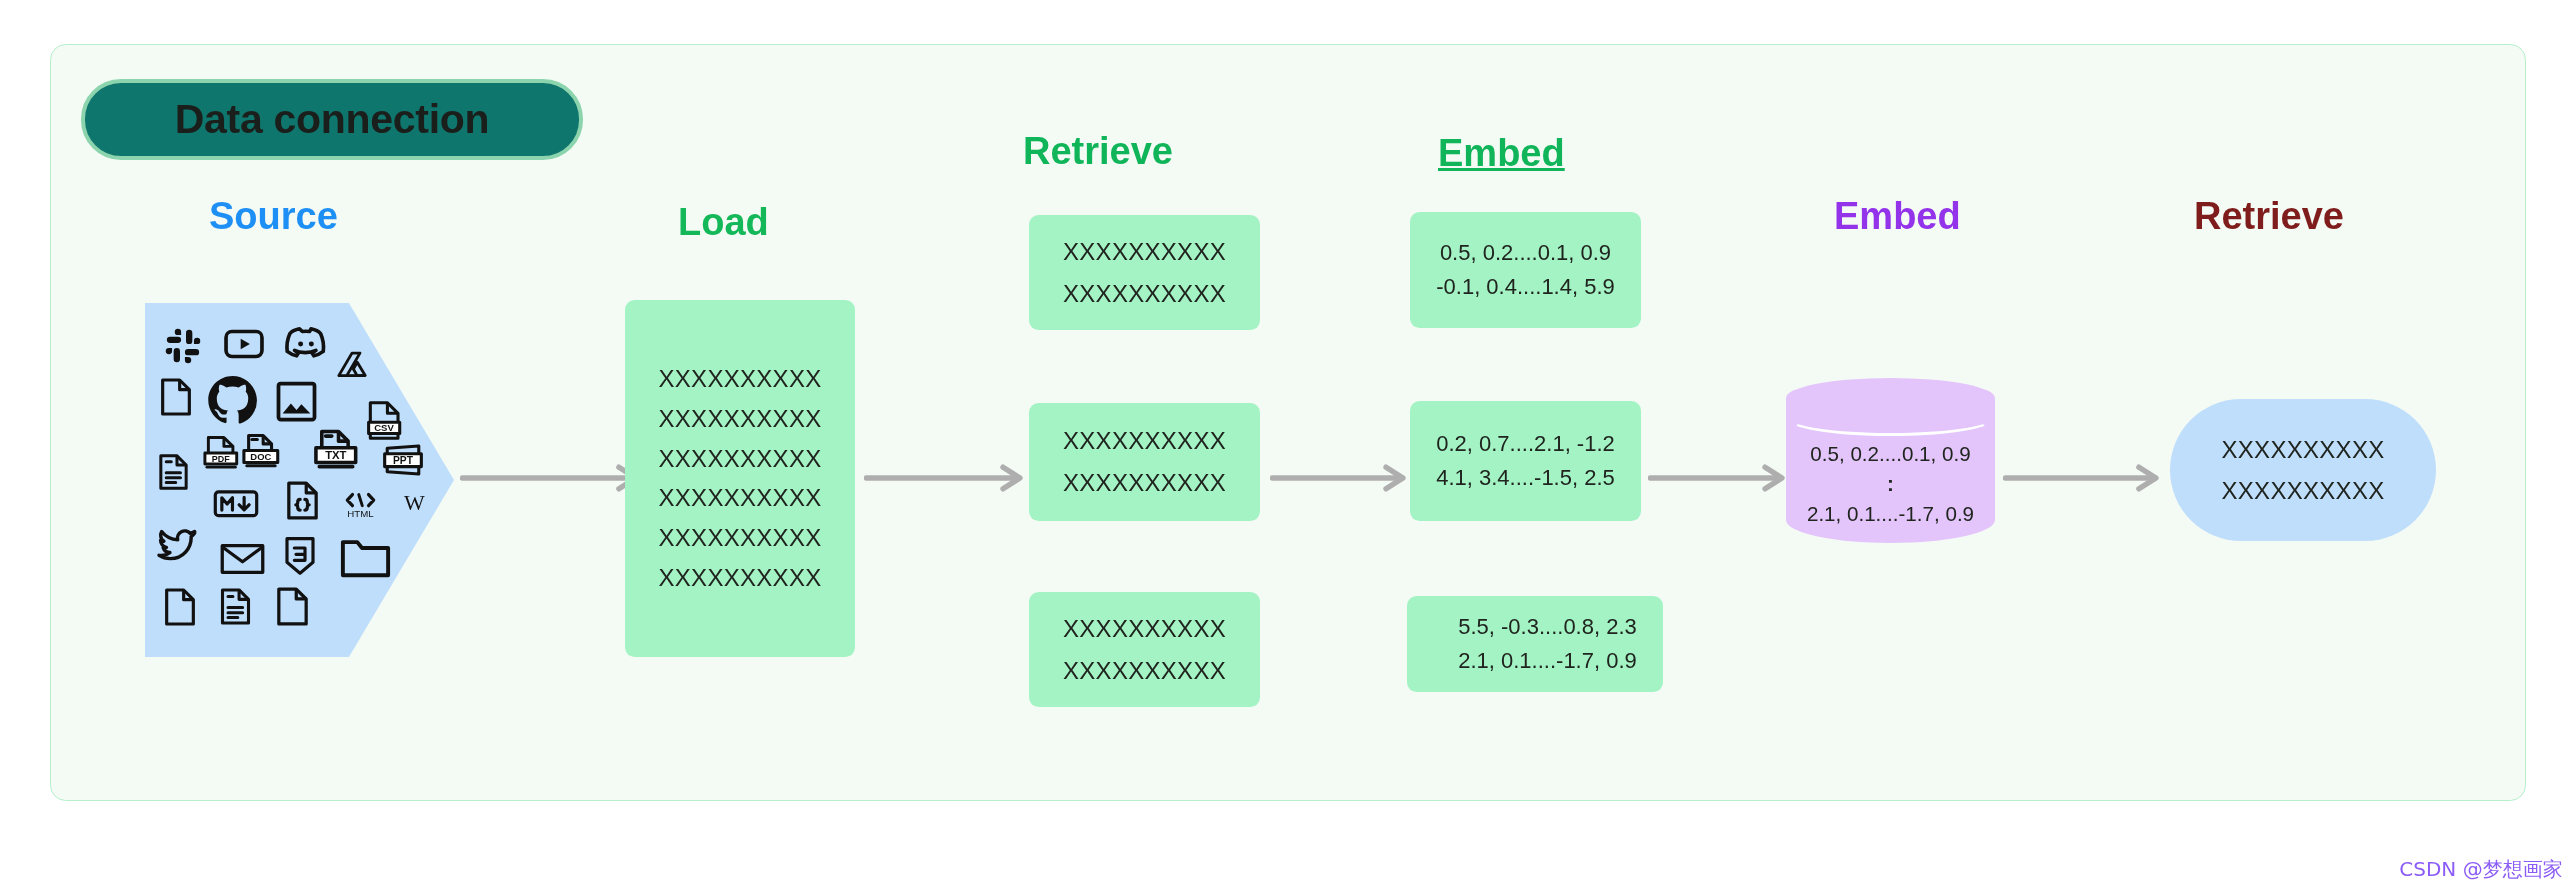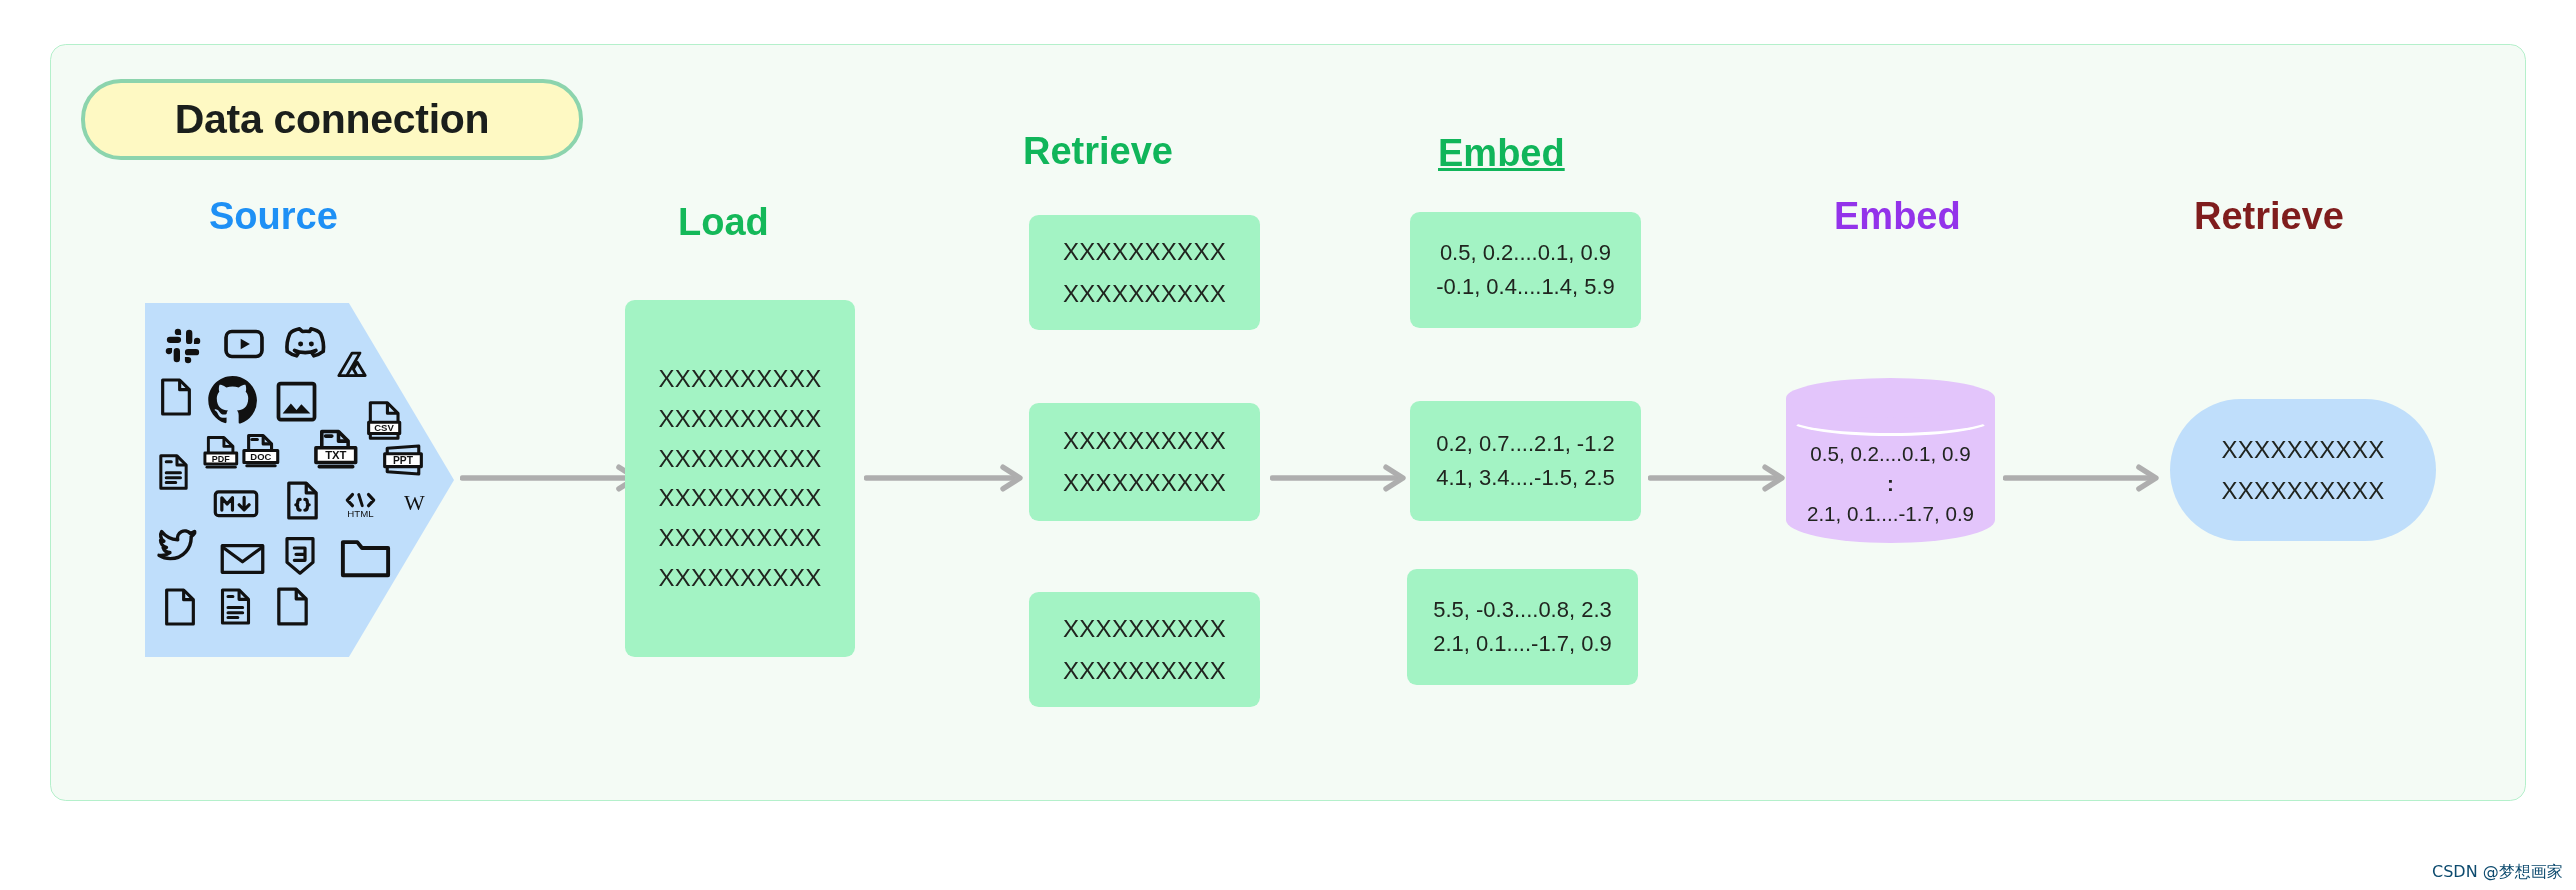--- a/index.html
+++ b/index.html
@@ -13,21 +13,21 @@
   
   .canvas{
     position:absolute;left:50px;top:44px;width:2476px;height:757px;
     background:#f4fbf5;border:1.8px solid #b4f0cb;border-radius:15.7px;
     box-sizing:border-box;
   }
 
   
   .badge{
     position:absolute;left:81px;top:79px;width:502px;height:81px;
-    background:#fef9c3;border:4.2px solid #8cd4ad;border-radius:40px;
+    background:#0f766e;border:4.2px solid #8cd4ad;border-radius:40px;
     box-sizing:border-box;display:flex;align-items:center;justify-content:center;
   }
   .badge-label{
     font-size:41px;font-weight:bold;color:#1b1f1c;letter-spacing:-0.3px;
     white-space:nowrap;
   }
 
   
   .heading{position:absolute;font-size:38px;font-weight:bold;white-space:nowrap;line-height:1;}
 
@@ -83,21 +83,21 @@
     display:flex;flex-direction:column;align-items:center;justify-content:center;
   }
   .pill .ln{font-size:24px;color:#20241f;line-height:1;margin:8.5px 0;letter-spacing:0.3px;white-space:nowrap;}
 
   
   .arrow{position:absolute;height:36px;}
   .arrow svg{display:block;width:100%;height:100%;}
 
   
   .watermark{
-    position:absolute;right:13.3px;bottom:8.5px;font-size:16px;color:#0c4a6e;
+    position:absolute;right:13.3px;bottom:8.5px;font-size:20px;color:#8b5cf6;
     white-space:nowrap;font-family:"DejaVu Sans",sans-serif;
   }
 </style>
 </head>
 <body>
 
 <div class="page">
   <div class="canvas"></div>
 
   <div class="badge">
@@ -329,21 +329,21 @@
   </div>
 
   <div class="gbox embed-box" style="left:1410px;top:212px;width:231px;height:116px;">
     <span class="ln">0.5, 0.2....0.1, 0.9</span>
     <span class="ln">-0.1, 0.4....1.4, 5.9</span>
   </div>
   <div class="gbox embed-box" style="left:1410px;top:401px;width:231px;height:120px;">
     <span class="ln">0.2, 0.7....2.1, -1.2</span>
     <span class="ln">4.1, 3.4....-1.5, 2.5</span>
   </div>
-  <div class="gbox embed-box" style="left:1407px;top:569px;width:231px;height:116px;">
+  <div class="gbox embed-box" style="left:1407px;top:596px;width:231px;height:96px;padding-left:25px;">
     <span class="ln">5.5, -0.3....0.8, 2.3</span>
     <span class="ln">2.1, 0.1....-1.7, 0.9</span>
   </div>
 
   <div class="arrow" style="left:1648px;top:460px;width:140px;">
     <svg viewBox="0 0 232 60" preserveAspectRatio="none">
       <path d="M4 30 H210" stroke="#aeaeae" stroke-width="9" stroke-linecap="round" fill="none"></path>
       <path d="M194 12 L222 30 L194 48" stroke="#aeaeae" stroke-width="9" stroke-linecap="round" stroke-linejoin="round" fill="none"></path>
     </svg>
   </div>

